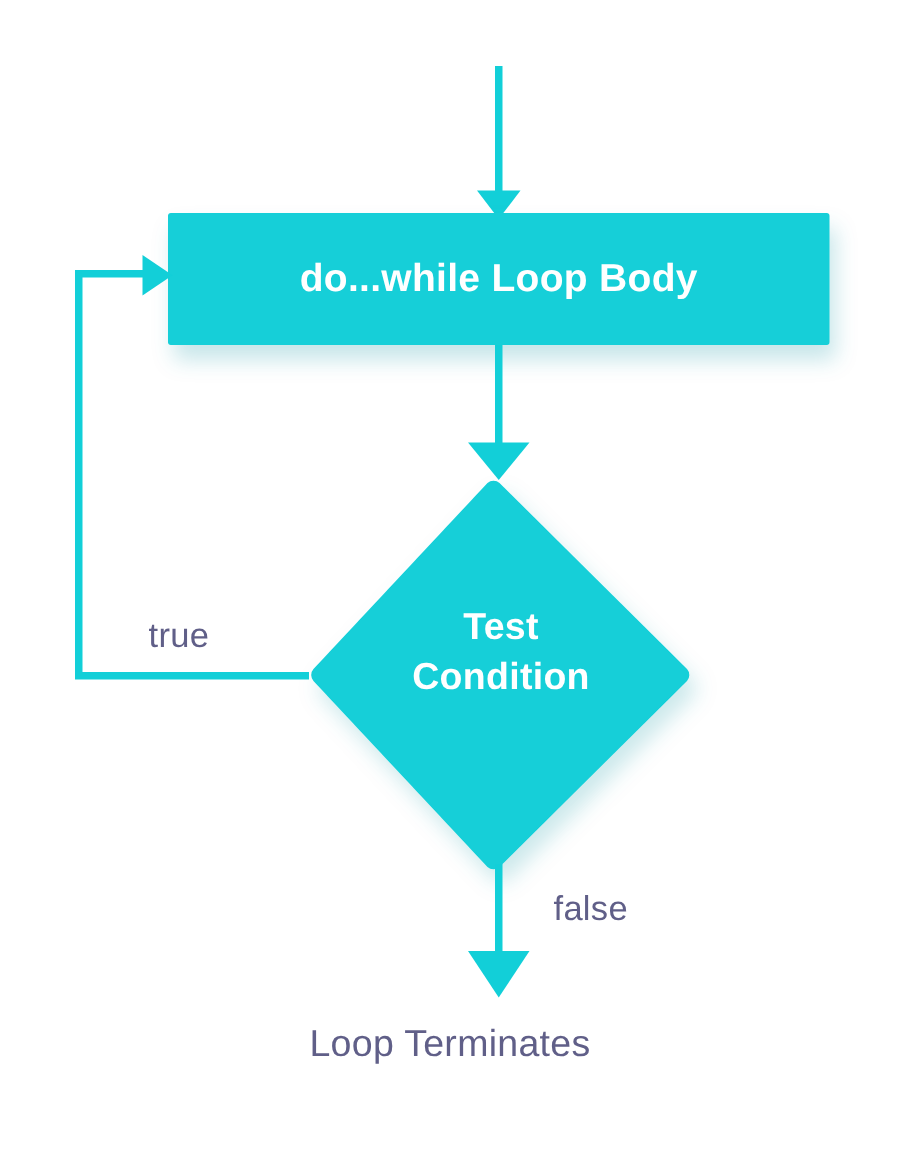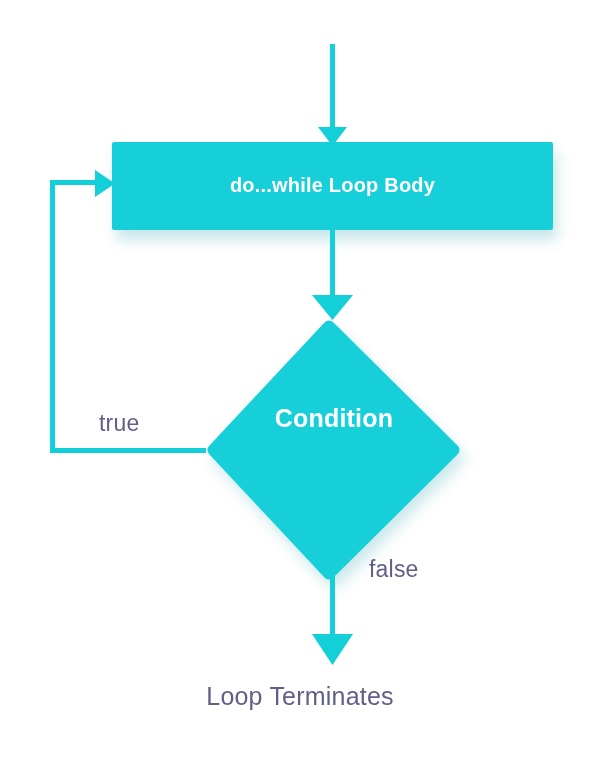--- a/index.html
+++ b/index.html
@@ -38,21 +38,21 @@
     font-weight: bold;
     letter-spacing: 0.2px;
     -webkit-font-smoothing: antialiased;
     pointer-events: none;
   }
 
   #loop-body-label {
     left: 112px;
     top: 170px;
     width: 441px;
-    font-size: 20px;
+    font-size: 26px;
     line-height: 30px;
   }
 
   #test-condition-label {
     left: 205px;
     top: 402px;
     width: 258px;
     font-size: 25px;
     line-height: 33px;
   }
@@ -68,21 +68,21 @@
   }
 
   #true-label {
     left: 99px;
     top: 410px;
     text-align: left;
   }
 
   #false-label {
     left: 369px;
-    top: 556px;
+    top: 592px;
     text-align: right;
   }
 
   #terminate-label {
     position: absolute;
     left: 0px;
     top: 681px;
     width: 600px;
     text-align: center;
     color: #605f88;
@@ -147,20 +147,21 @@
 
     <g>
       <rect x="330" y="576" width="5" height="75" fill="#12cfd8"></rect>
       <polygon points="312,634 353,634 332.5,665" fill="#12cfd8"></polygon>
     </g>
   </svg>
 
   <div class="node-label" id="loop-body-label">do...while Loop Body</div>
 
   <div class="node-label" id="test-condition-label">
+    <div>Test</div>
     <div>Condition</div>
   </div>
 
   <div class="edge-label" id="true-label">true</div>
 
   <div class="edge-label" id="false-label">false</div>
 
   <div id="terminate-label">Loop Terminates</div>
 
 </div>

